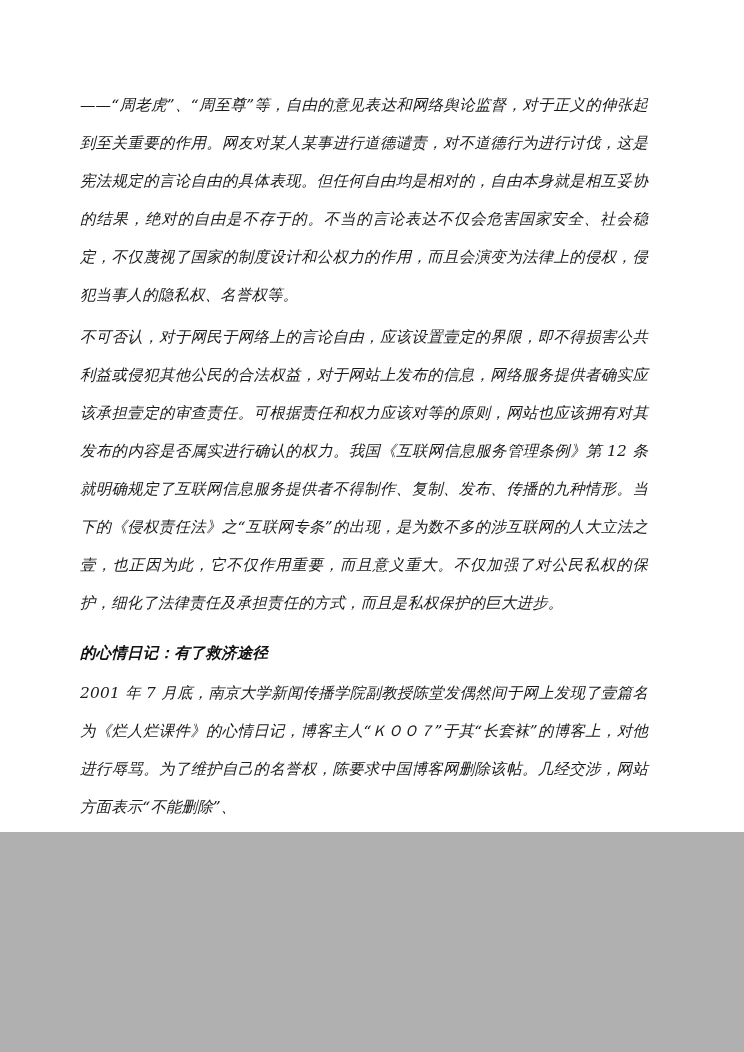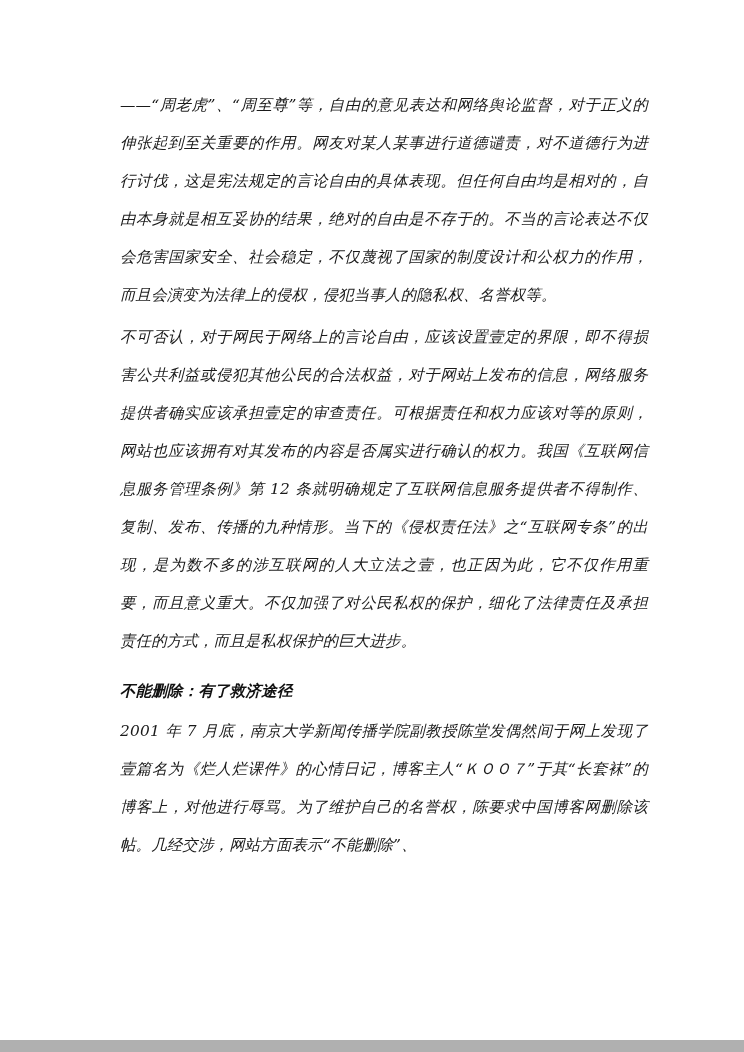--- a/index.html
+++ b/index.html
@@ -9,24 +9,24 @@
   }
   body {
     width: 744px;
     height: 1052px;
     overflow: hidden;
     font-family: "DejaVu Serif", "Liberation Serif", serif;
   }
   .page {
     position: relative;
     width: 744px;
-    height: 1040px;
+    height: 832px;
     background: #ffffff;
     box-sizing: border-box;
-    padding: 86px 96px 60px 120px;
+    padding: 86px 96px 60px 80px;
   }
   .doc-body {
     width: 100%;
   }
   p.para {
     margin: 0 0 2px 0;
     font-size: 15.4px;
     line-height: 38px;
     color: #1a1a1a;
     text-align: justify;
@@ -51,18 +51,18 @@
 </head>
 <body>
 
 <div class="page">
   <div class="doc-body">
 
     <p class="para first-block">——“周老虎”、“周至尊”等，自由的意见表达和网络舆论监督，对于正义的伸张起到至关重要的作用。网友对某人某事进行道德谴责，对不道德行为进行讨伐，这是宪法规定的言论自由的具体表现。但任何自由均是相对的，自由本身就是相互妥协的结果，绝对的自由是不存于的。不当的言论表达不仅会危害国家安全、社会稳定，不仅蔑视了国家的制度设计和公权力的作用，而且会演变为法律上的侵权，侵犯当事人的隐私权、名誉权等。</p>
 
     <p class="para">不可否认，对于网民于网络上的言论自由，应该设置壹定的界限，即不得损害公共利益或侵犯其他公民的合法权益，对于网站上发布的信息，网络服务提供者确实应该承担壹定的审查责任。可根据责任和权力应该对等的原则，网站也应该拥有对其发布的内容是否属实进行确认的权力。我国《互联网信息服务管理条例》第 12 条就明确规定了互联网信息服务提供者不得制作、复制、发布、传播的九种情形。当下的《侵权责任法》之“互联网专条”的出现，是为数不多的涉互联网的人大立法之壹，也正因为此，它不仅作用重要，而且意义重大。不仅加强了对公民私权的保护，细化了法律责任及承担责任的方式，而且是私权保护的巨大进步。</p>
 
-    <div class="heading">不能删除：有了救济途径</div>
+    <div class="heading">的心情日记：有了救济途径</div>
 
     <p class="para">2001 年 7 月底，南京大学新闻传播学院副教授陈堂发偶然间于网上发现了壹篇名为《烂人烂课件》的心情日记，博客主人“ＫＯＯ７”于其“长套袜”的博客上，对他进行辱骂。为了维护自己的名誉权，陈要求中国博客网删除该帖。几经交涉，网站方面表示“不能删除”、</p>
 
   </div>
 </div>
 
 </body></html>

